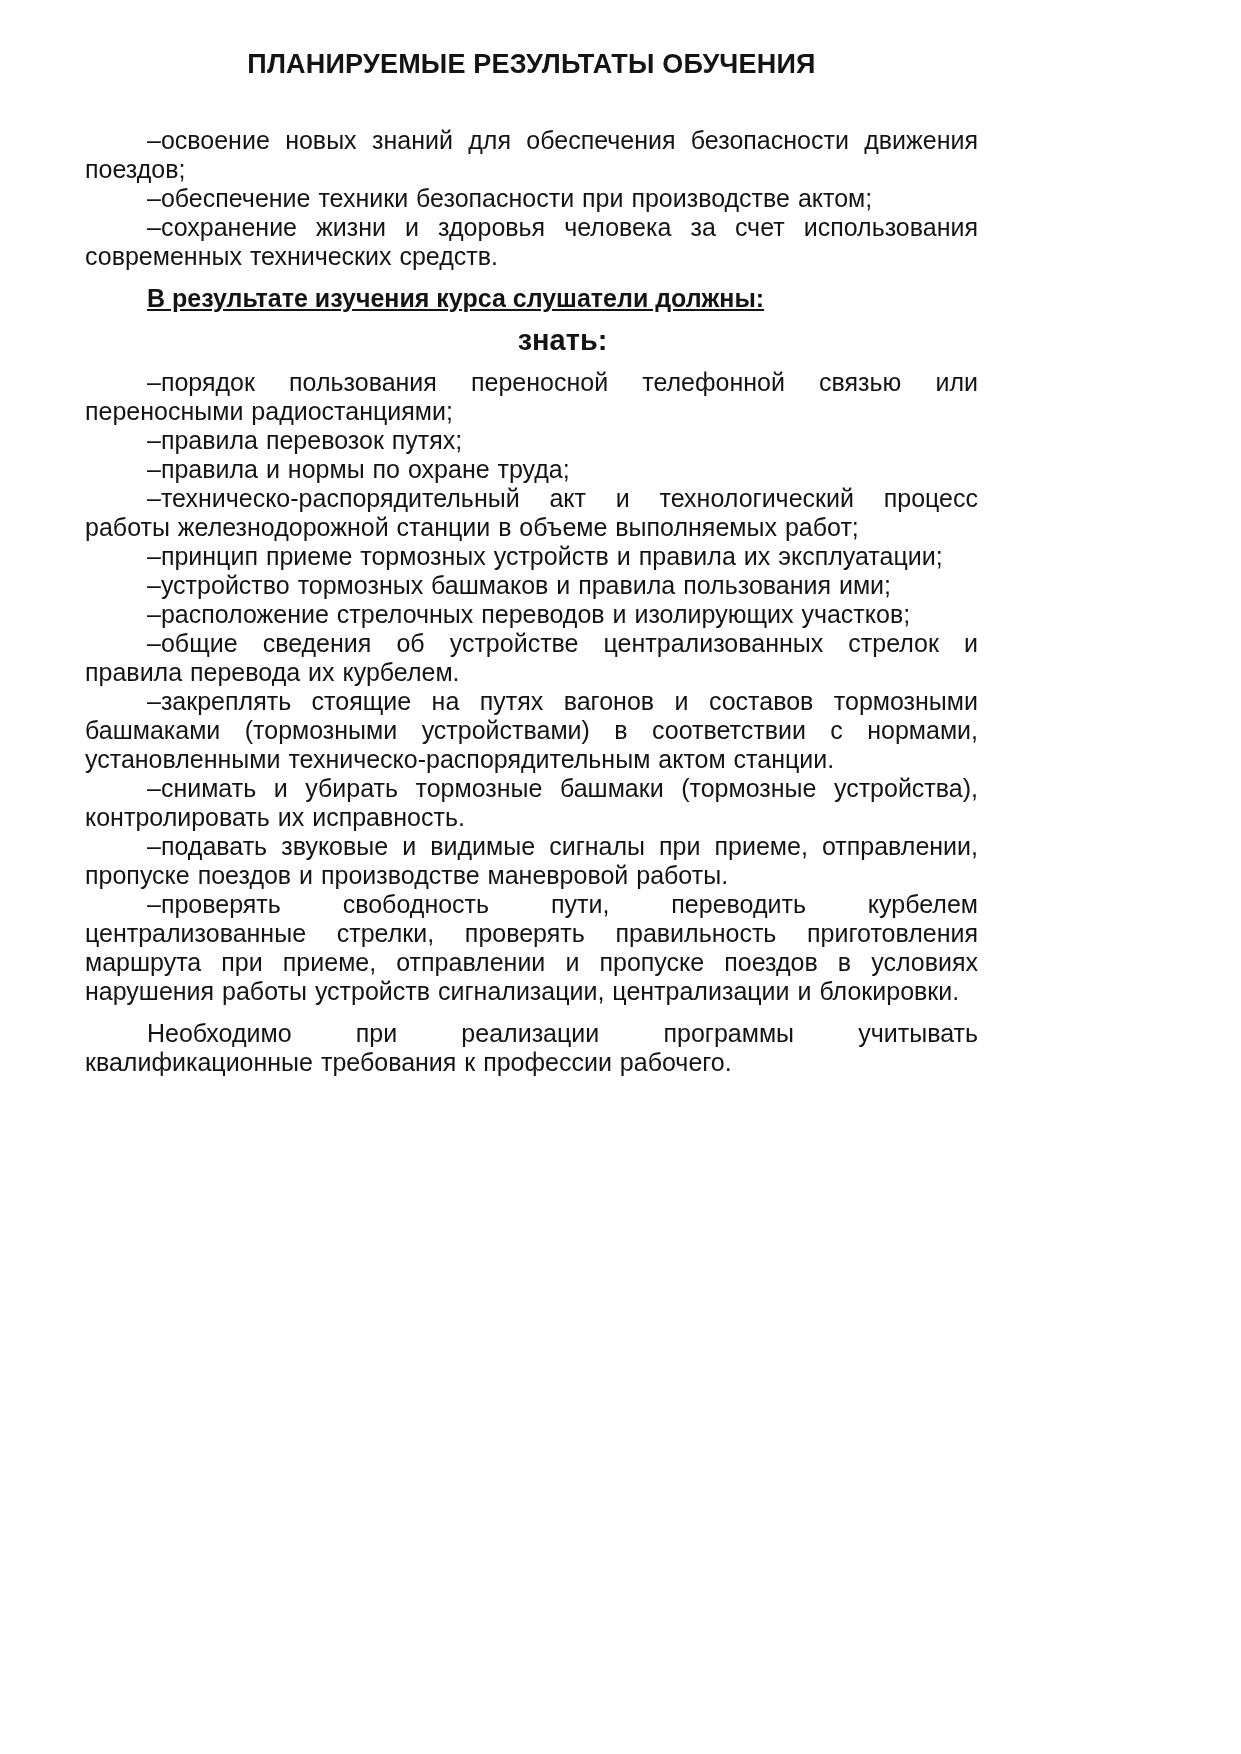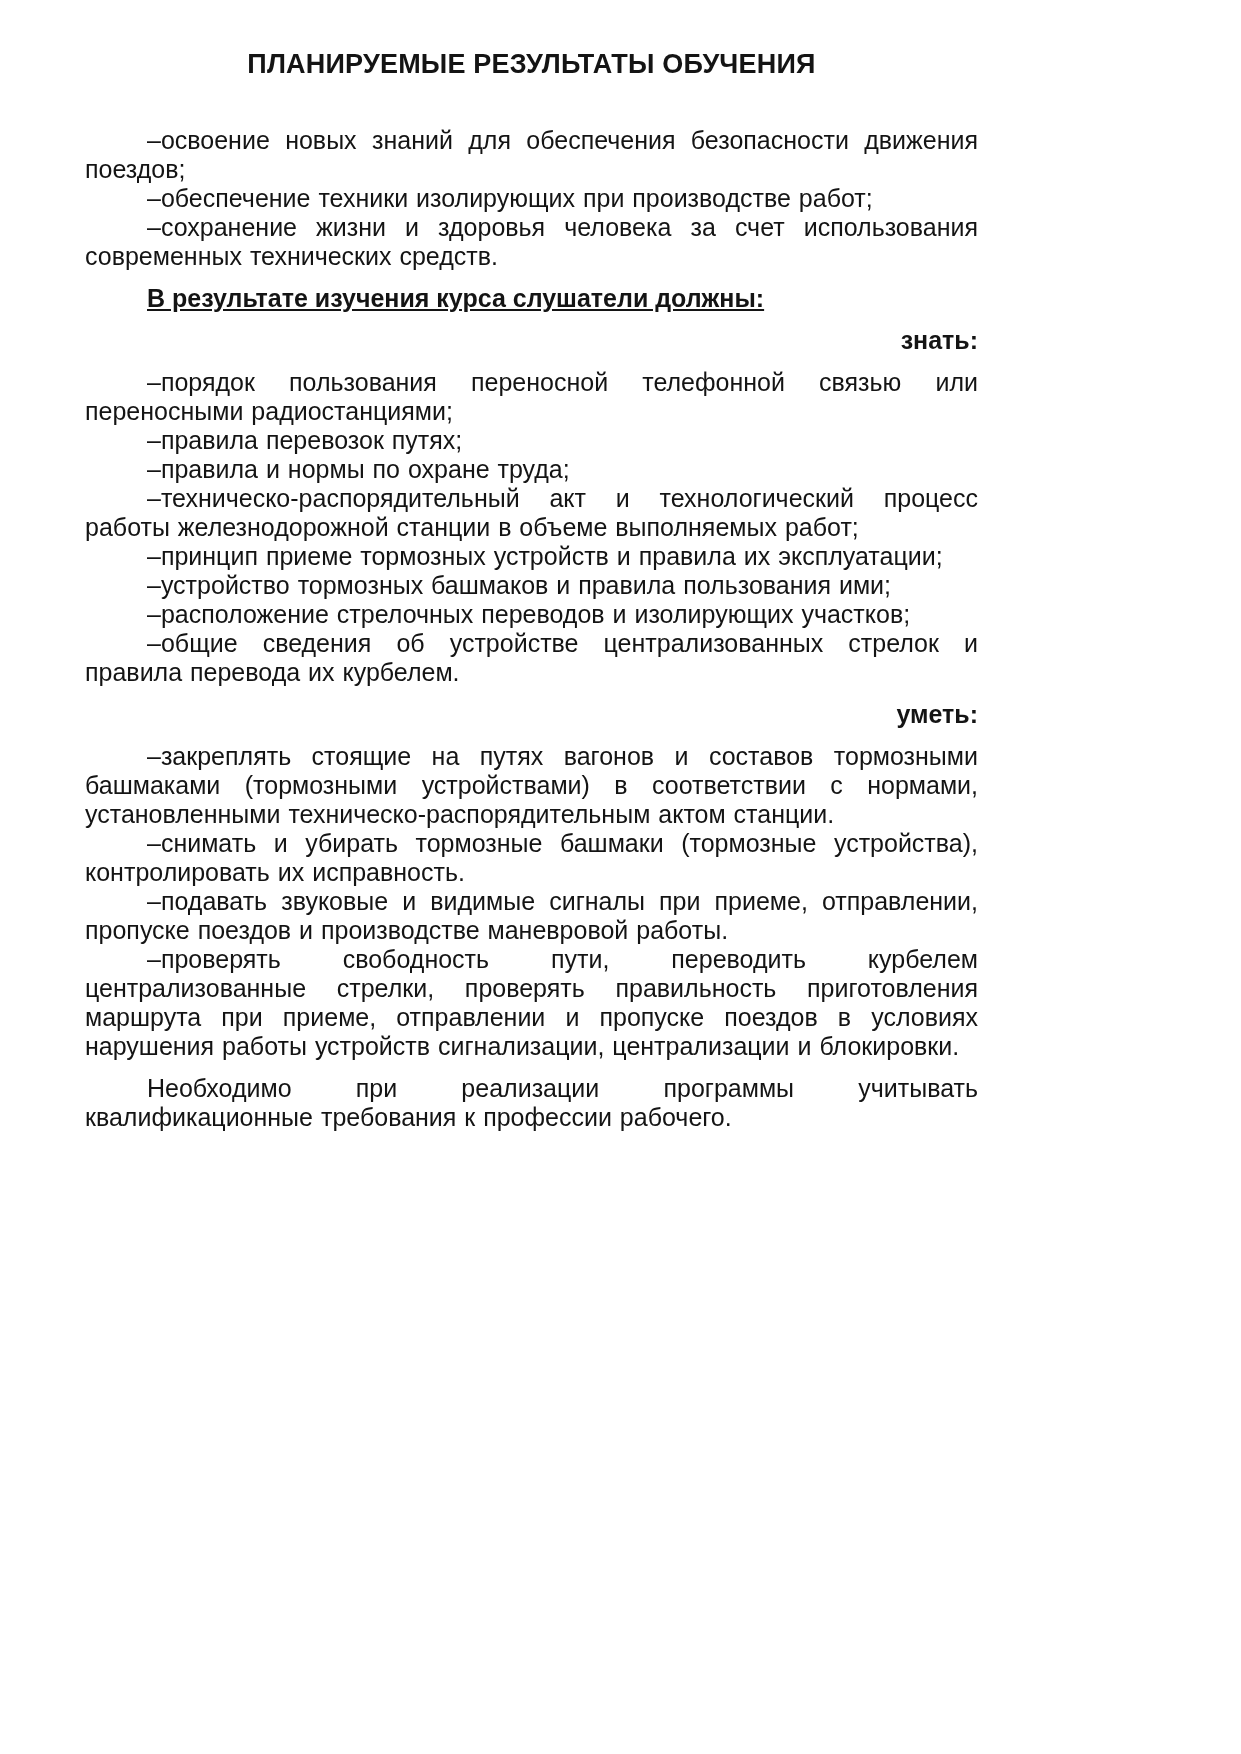--- a/index.html
+++ b/index.html
@@ -37,50 +37,49 @@
   .heading {
     font-size: 25px;
     line-height: 29px;
     font-weight: bold;
     text-indent: 62px;
     text-align: left;
     margin: 13px 0;
     text-decoration: underline;
   }
   .subheading {
-    font-size: 25px;
+    font-size: 29px;
     line-height: 29px;
     font-weight: bold;
     text-indent: 62px;
-    text-align: right;
+    text-align: center;
     margin: 13px 0;
   }
   .closing {
     margin-top: 13px;
   }
 </style>
 </head>
 <body>
 
 <div class="page">
   <h1 class="doc-title">ПЛАНИРУЕМЫЕ РЕЗУЛЬТАТЫ ОБУЧЕНИЯ</h1>
   <div id="doc-body">
       <p class="para">–освоение новых знаний для обеспечения безопасности движения поездов;</p>
-      <p class="para">–обеспечение техники изолирующих при производстве работ;</p>
+      <p class="para">–обеспечение техники безопасности при производстве актом;</p>
       <p class="para">–сохранение жизни и здоровья человека за счет использования современных технических средств.</p>
       <p class="heading">В результате изучения курса слушатели должны:</p>
       <p class="subheading">знать:</p>
       <p class="para">–порядок пользования переносной телефонной связью или переносными радиостанциями;</p>
       <p class="para">–правила перевозок путях;</p>
       <p class="para">–правила и нормы по охране труда;</p>
       <p class="para">–техническо-распорядительный акт и технологический процесс работы железнодорожной станции в объеме выполняемых работ;</p>
       <p class="para">–принцип приеме тормозных устройств и правила их эксплуатации;</p>
       <p class="para">–устройство тормозных башмаков и правила пользования ими;</p>
       <p class="para">–расположение стрелочных переводов и изолирующих участков;</p>
       <p class="para">–общие сведения об устройстве централизованных стрелок и правила перевода их курбелем.</p>
-      <p class="subheading">уметь:</p>
       <p class="para">–закреплять стоящие на путях вагонов и составов тормозными башмаками (тормозными устройствами) в соответствии с нормами, установленными техническо-распорядительным актом станции.</p>
       <p class="para">–снимать и убирать тормозные башмаки (тормозные устройства), контролировать их исправность.</p>
       <p class="para">–подавать звуковые и видимые сигналы при приеме, отправлении, пропуске поездов и производстве маневровой работы.</p>
       <p class="para">–проверять свободность пути, переводить курбелем централизованные стрелки, проверять правильность приготовления маршрута при приеме, отправлении и пропуске поездов в условиях нарушения работы устройств сигнализации, централизации и блокировки.</p>
       <p class="para closing">Необходимо при реализации программы учитывать квалификационные требования к профессии рабочего.</p>
     </div>
 </div>
 
 </body></html>

